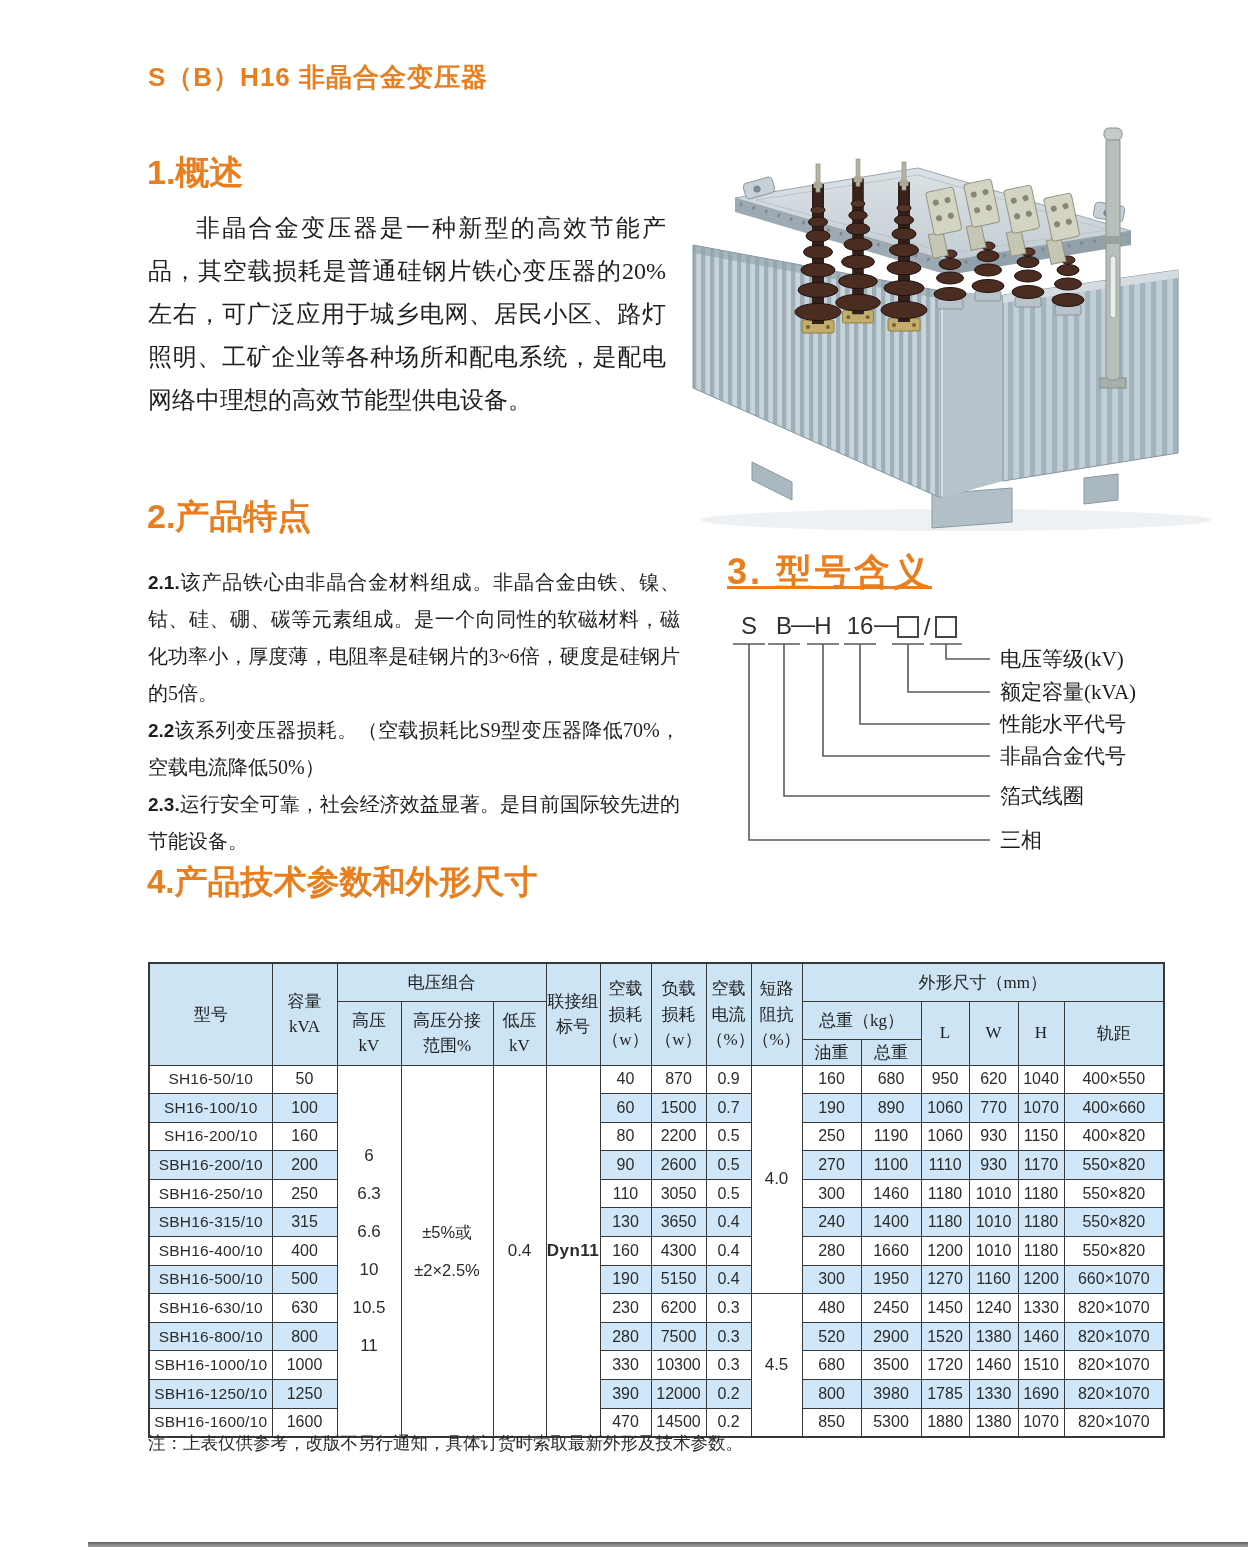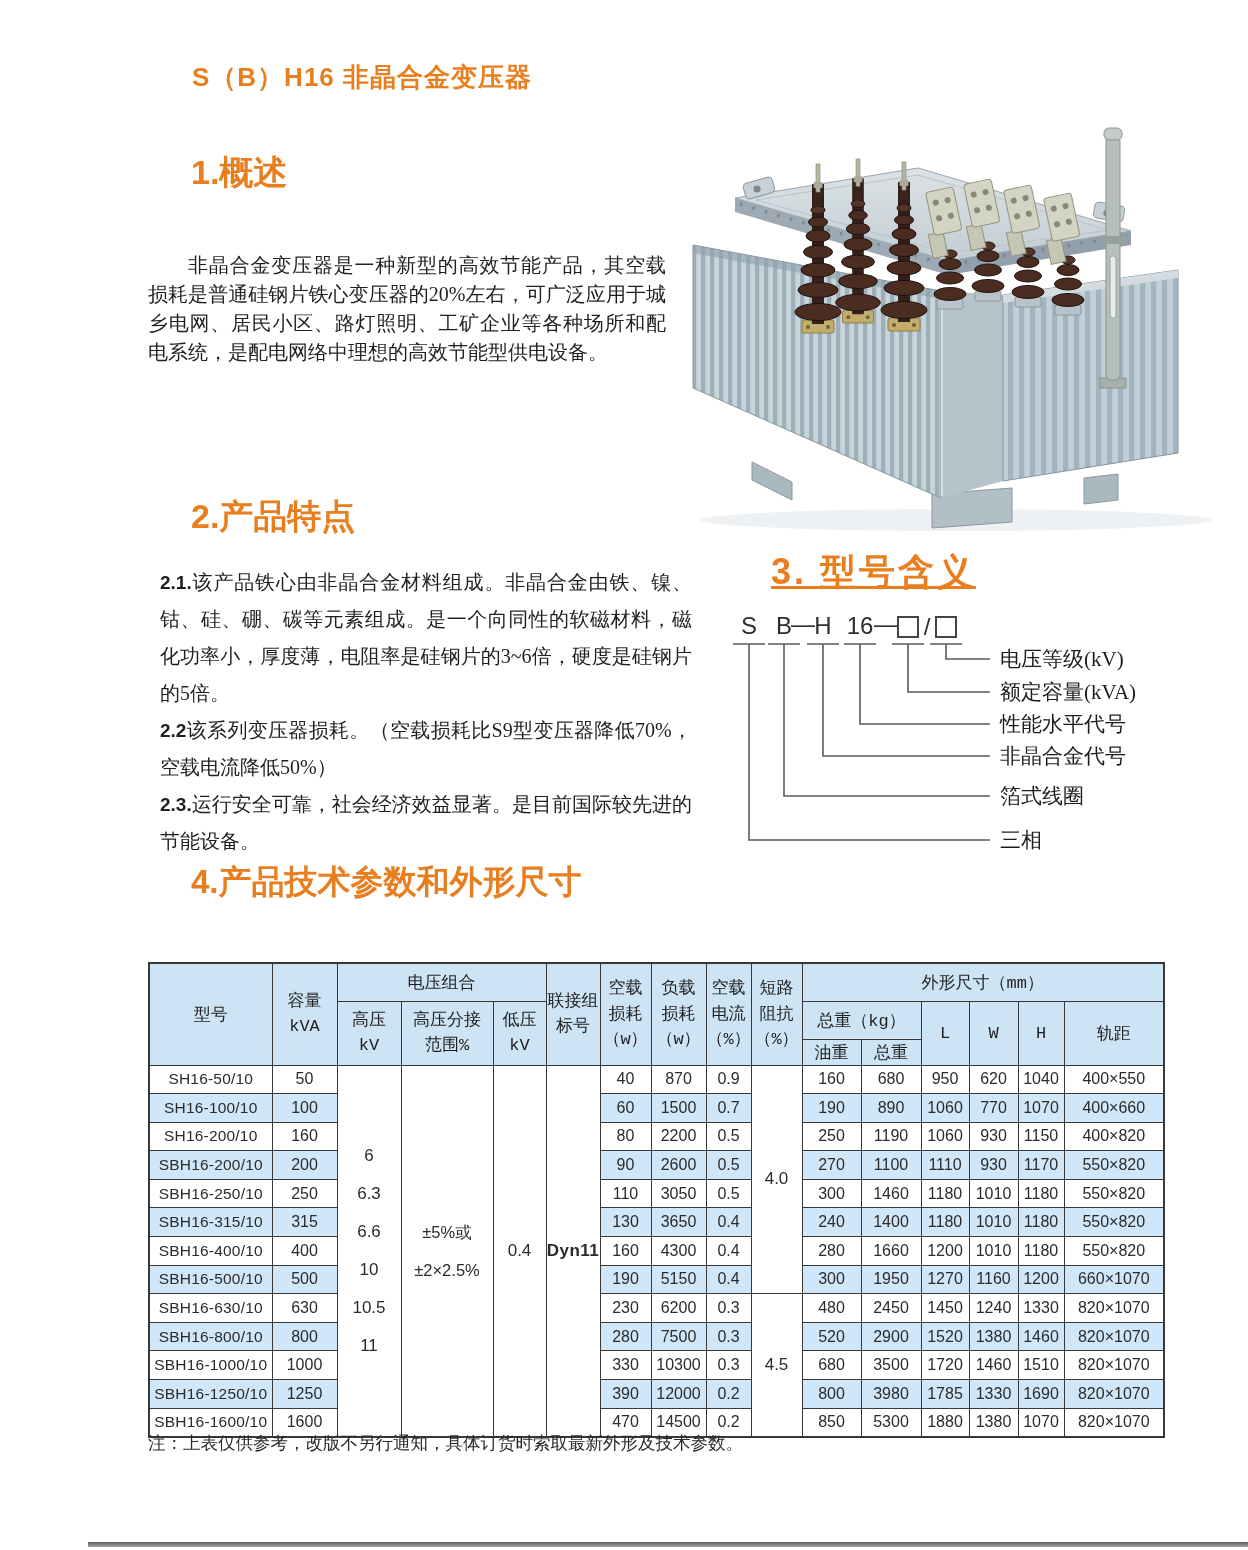--- a/index.html
+++ b/index.html
@@ -1,40 +1,40 @@
 <!DOCTYPE html>
 <html><head>
 <meta charset="utf-8">
 <style>
   html,body{margin:0;padding:0;background:#ffffff;}
   .page{position:relative;width:1248px;height:1550px;background:#fff;overflow:hidden;
         font-family:"Liberation Sans","DejaVu Sans",sans-serif;color:#1c1c1c;}
   .abs{position:absolute;}
-  .accent{color:#e87e1e;font-weight:bold;font-family:"Liberation Sans","DejaVu Sans",sans-serif;margin-left:44px;}
+  .accent{color:#e87e1e;font-weight:bold;font-family:"Liberation Sans","DejaVu Sans",sans-serif;}
   .doc-title{left:148px;top:60px;font-size:26px;letter-spacing:1px;}
   .h-overview{left:147px;top:150px;font-size:34px;}
   .para{left:148px;top:207px;width:518px;font-family:"Liberation Serif","DejaVu Serif",serif;
-        font-size:20px;line-height:29px;text-align:justify;text-indent:2em;color:#1f1f1f;margin-top:44px;}
+        font-size:24px;line-height:43px;text-align:justify;text-indent:2em;color:#1f1f1f;}
   .h-features{left:147px;top:494px;font-size:34px;}
-  .features{left:160px;top:564px;width:532px;font-family:"Liberation Serif","DejaVu Serif",serif;
+  .features{left:148px;top:564px;width:532px;font-family:"Liberation Serif","DejaVu Serif",serif;
         font-size:20px;line-height:37px;text-align:justify;color:#1f1f1f;}
   .features b{font-family:"Liberation Sans","DejaVu Sans",sans-serif;font-size:19px;}
   .h-model{left:727px;top:548px;font-size:36px;letter-spacing:3px;text-decoration:underline;}
   .h-specs{left:147px;top:860px;font-size:33px;}
   #model-diagram{left:722px;top:594px;}
   #photo{left:656px;top:90px;}
   .diagram-code{font-family:"Liberation Sans","DejaVu Sans",sans-serif;font-size:24px;fill:#2e2e2e;}
   .diagram-label{font-family:"Liberation Serif","DejaVu Serif",serif;font-size:21px;fill:#1c1c1c;}
   .dline{stroke:#5a5a5a;stroke-width:1.6;fill:none;}
 
   
   .spec-table-wrap{left:148px;top:962px;}
   table.spec{border-collapse:collapse;table-layout:fixed;width:1015px;border:2px solid #383838;}
   table.spec th,table.spec td{border:1px solid #383838;text-align:center;vertical-align:middle;padding:0;overflow:hidden;}
-  table.spec thead th{background:#cde4f5;font-family:Liberation Mono, monospace;
+  table.spec thead th{background:#cde4f5;font-family:Liberation Serif, serif;
         font-weight:normal;font-size:17px;color:#1e1e1e;}
   table.spec thead tr:nth-child(1){height:38px;}
   table.spec thead tr:nth-child(2){height:38px;}
   table.spec thead tr:nth-child(3){height:26px;}
   table.spec thead th span{display:block;line-height:1.5;}
   table.spec tbody td{height:27.6px;font-size:16px;color:#2b2b2b;background:#fff;}
   table.spec tbody td.model{font-size:15.5px;letter-spacing:0.2px;}
   table.spec tbody tr.alt td{background:#cfe7f9;}
   table.spec tbody td.merged{background:#fff;font-size:17px;}
   table.spec tbody td.merged div{line-height:38px;}

